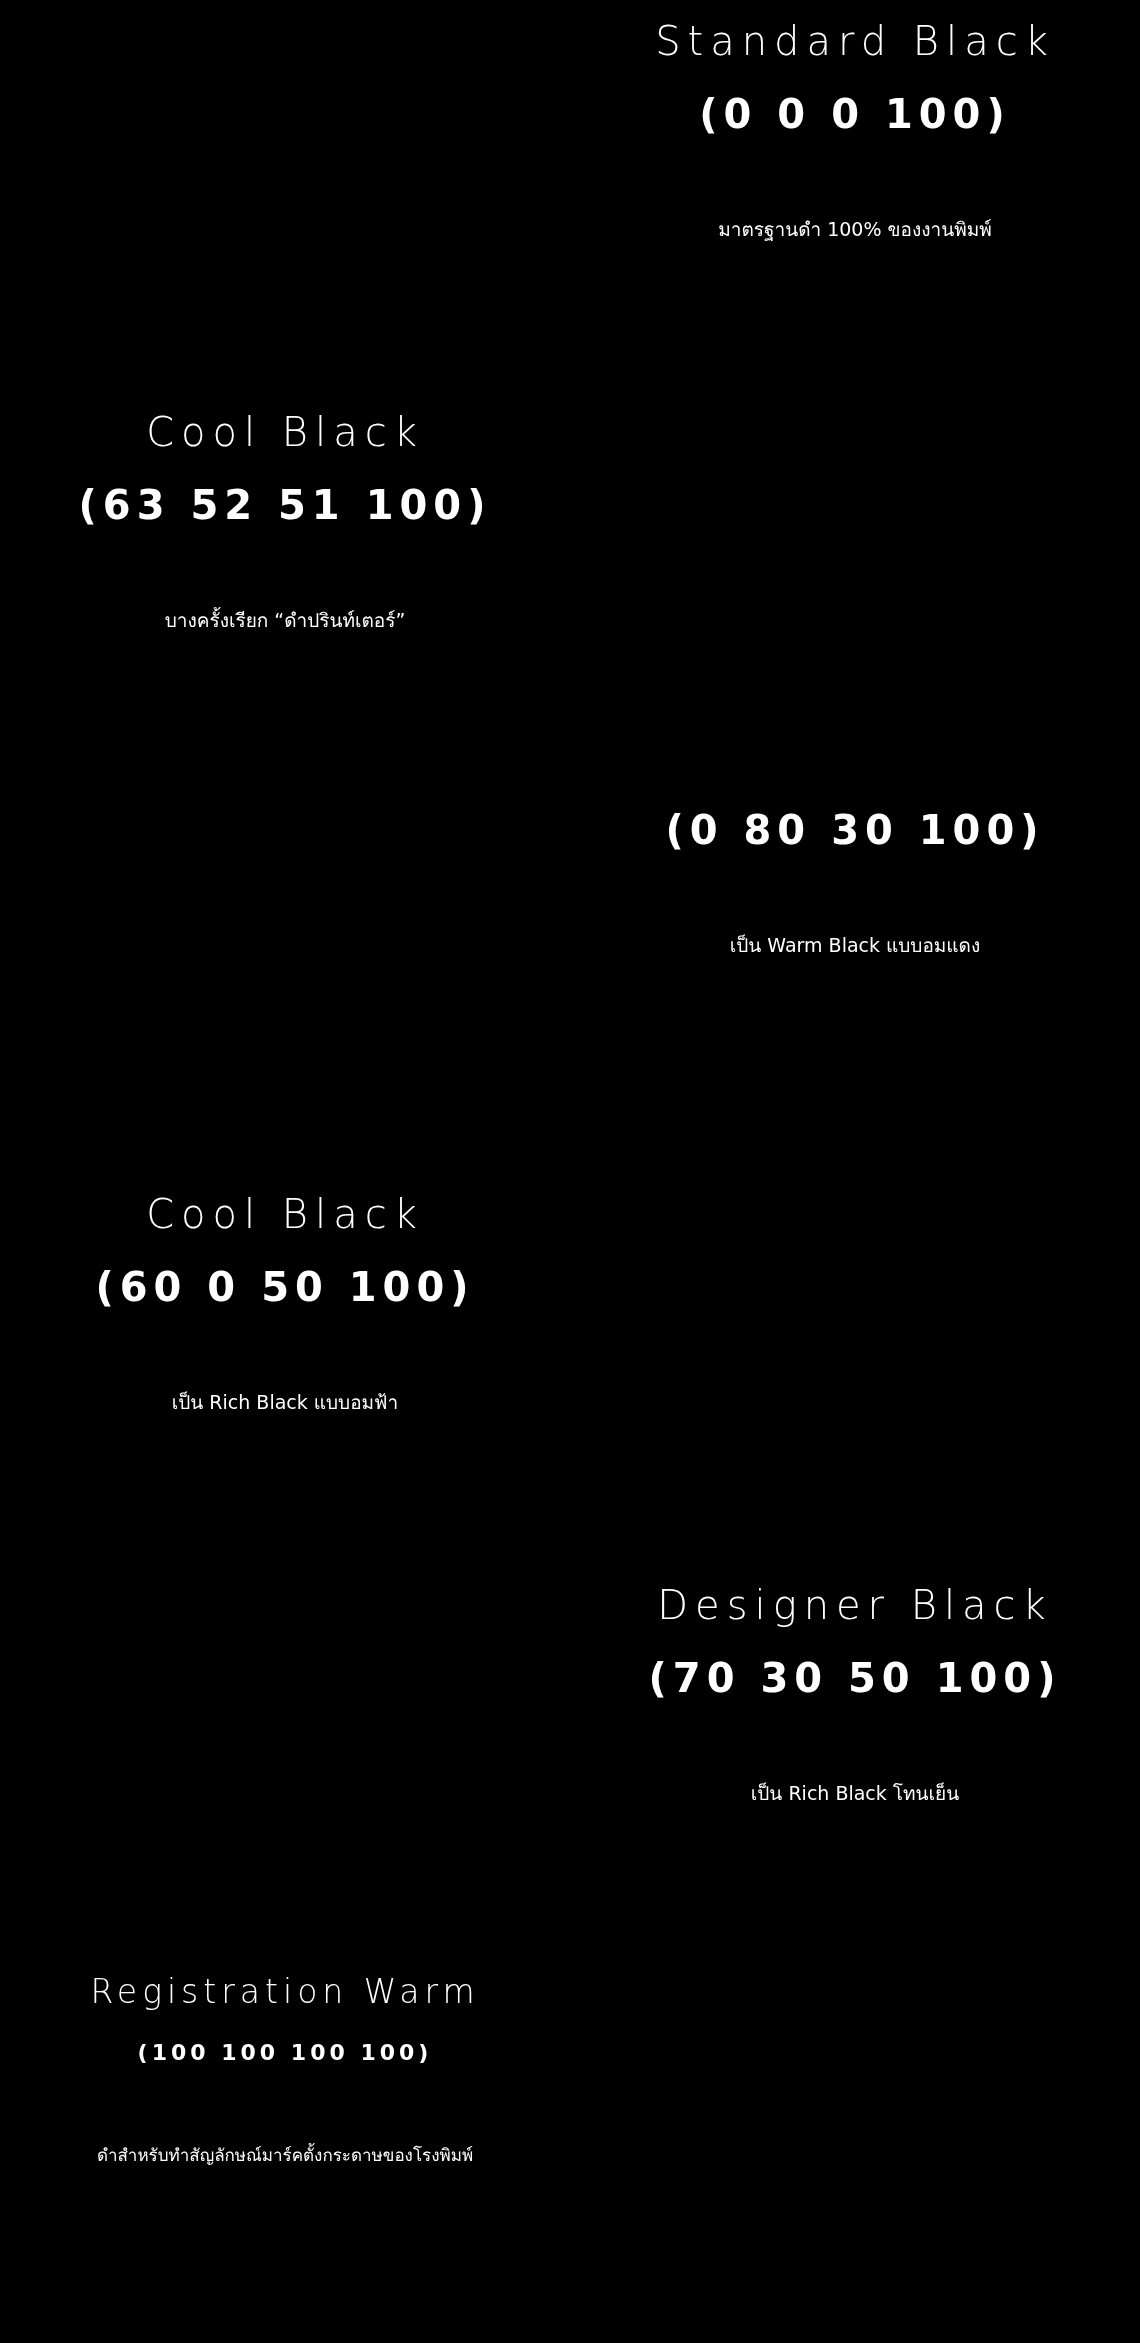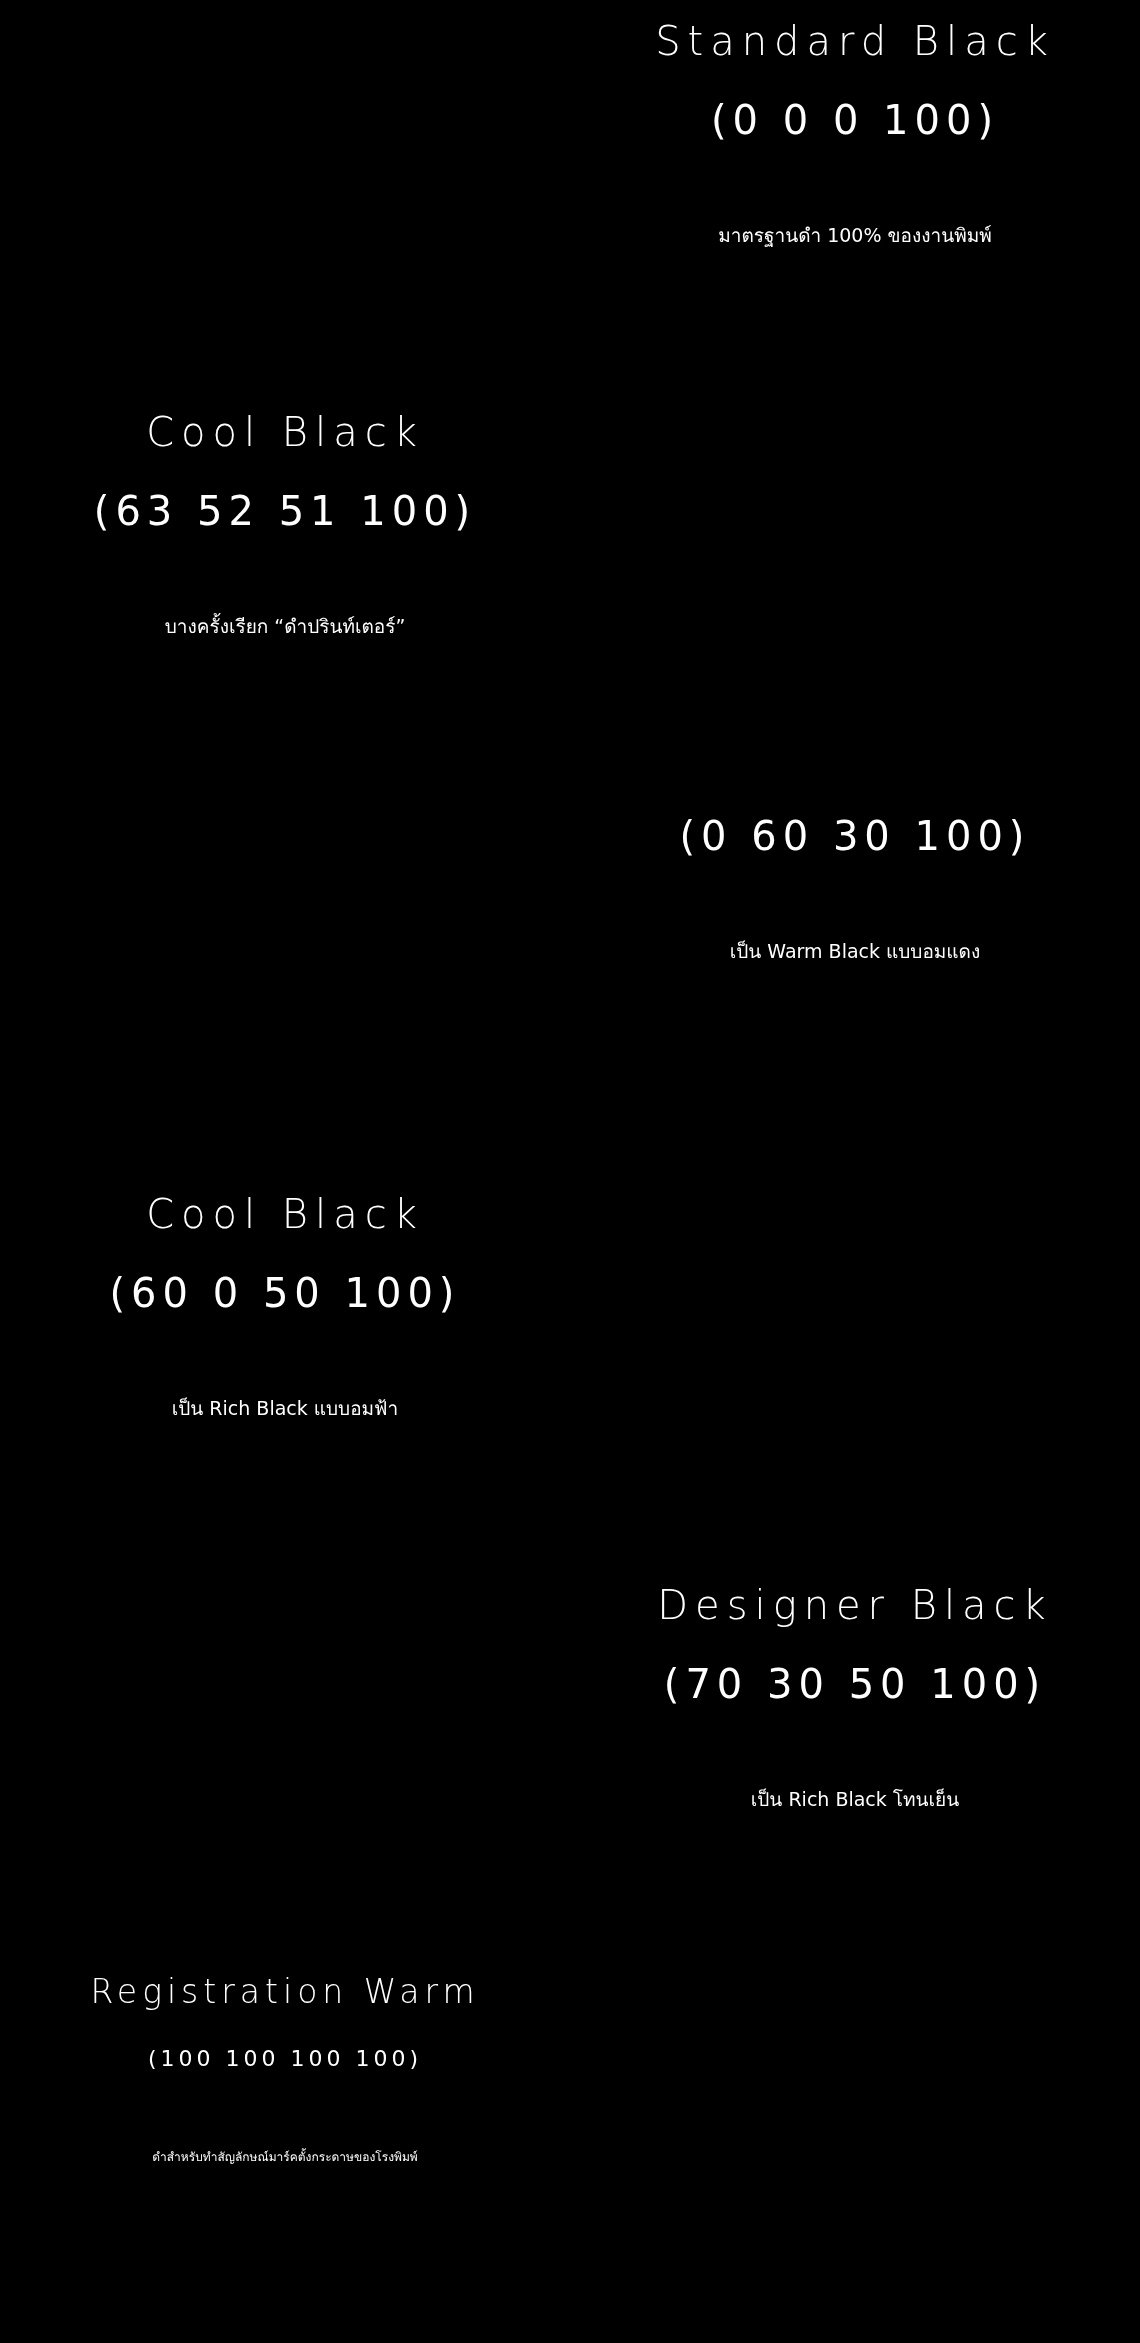--- a/index.html
+++ b/index.html
@@ -17,24 +17,24 @@
   
   .textpanel {
     background:#000; color:#fff;
     display:flex; flex-direction:column;
     align-items:center; justify-content:center;
     padding:20px 14px;
     gap:24px;
   }
   .tp-title  { font-size:40px; letter-spacing:7px; font-weight:300; line-height:1.06; text-align:center; white-space:nowrap; }
   .tp-title.small { font-size:33px; letter-spacing:5px; }
-  .tp-vals   { font-size:40px; letter-spacing:6px; font-weight:400; line-height:1.14; text-align:center; white-space:nowrap; margin-top:12px; }
+  .tp-vals   { font-size:40px; letter-spacing:6px; font-weight:700; line-height:1.14; text-align:center; white-space:nowrap; margin-top:6px; }
   .tp-vals.small { font-size:22px; letter-spacing:4px; }
   .tp-note   { font-size:19px; text-align:right; margin-top:52px; font-weight:400; white-space:nowrap; }
-  .tp-note.small { font-size:12px; }
+  .tp-note.small { font-size:17px; }
 
   
   .picker {
     position:absolute; left:0; top:0; right:0; bottom:0;
     background:#fdfdfd;
     display:flex; flex-direction:column;
   }
 </style>
 </head>
 <body>
@@ -78,21 +78,21 @@
       <div class="cell">
   <div class="picker">
     
     
   </div>
       </div>
     </div>
     <div class="cell" style="height:391px">
       <div class="cell">
   <div class="textpanel">
-    <div class="tp-vals">(0 60 30 100)</div>
+    <div class="tp-vals">(0 80 30 100)</div>
     <div class="tp-note">เป็น Warm Black แบบอมแดง</div>
   </div>
       </div>
     </div>
     <div class="cell" style="height:391px">
       <div class="cell">
   <div class="textpanel">
     <div class="tp-title">Cool Black</div>
     <div class="tp-vals">(60 0 50 100)</div>
     <div class="tp-note">เป็น Rich Black แบบอมฟ้า</div>

